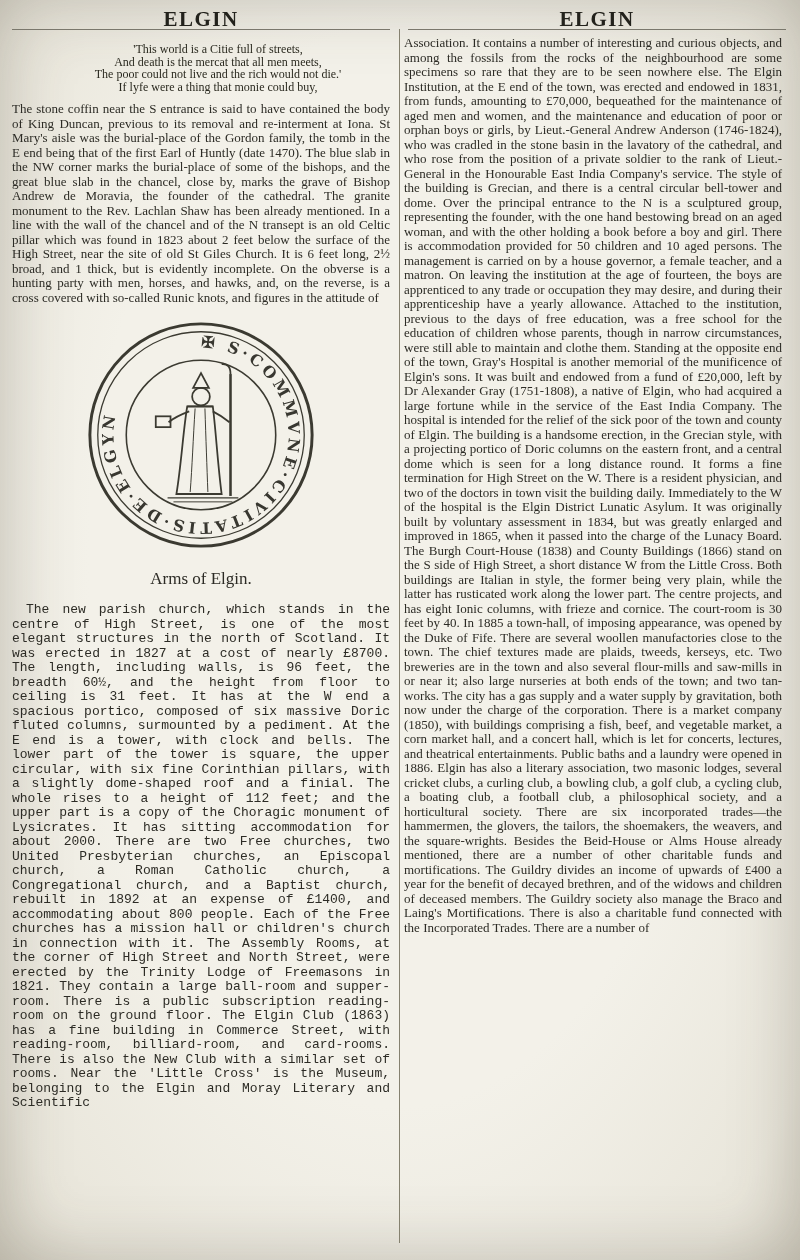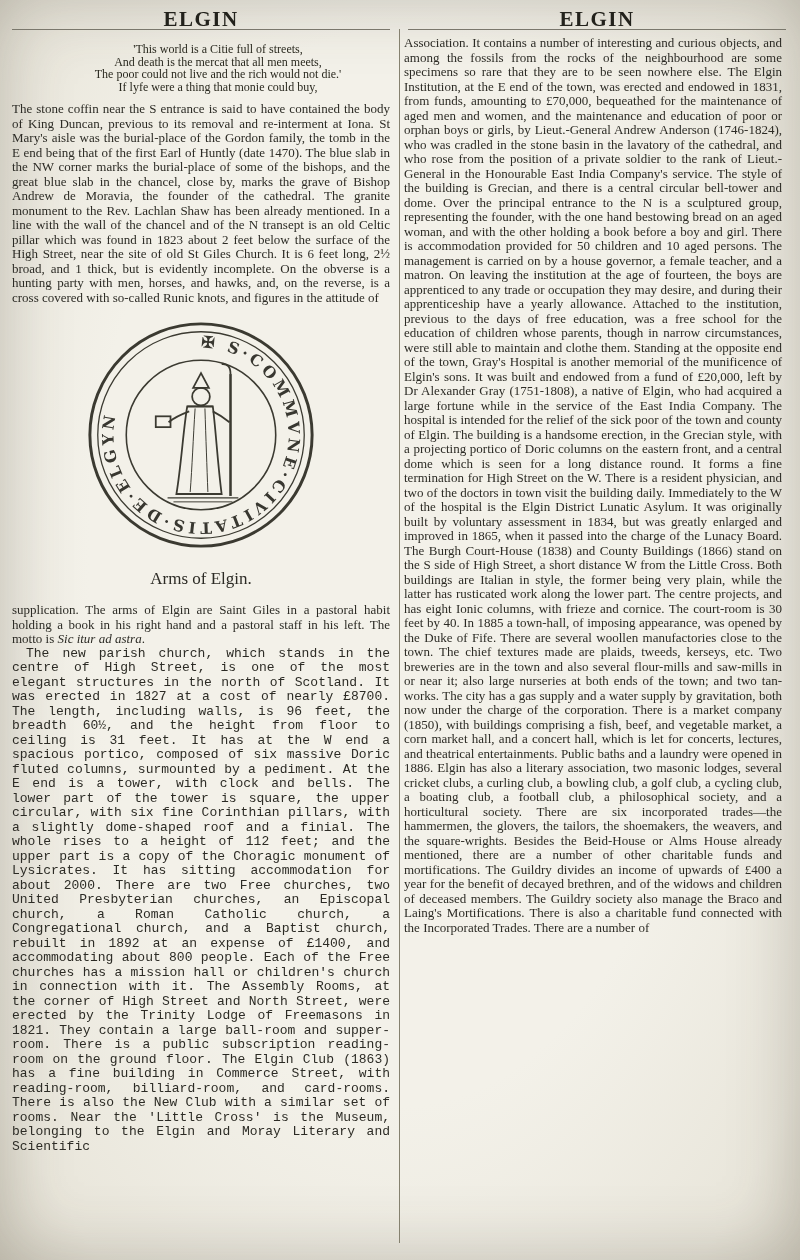--- a/index.html
+++ b/index.html
@@ -105,21 +105,20 @@
 
           <path d="M 12,-24 C 18,-21 24,-17 29,-13"></path>
 
           <line x1="-34" y1="64" x2="38" y2="64" stroke-width="1.4"></line>
           <line x1="-28" y1="68" x2="32" y2="68" stroke-width="1"></line>
         </g>
       </svg>
       <figcaption>Arms of Elgin.</figcaption>
     </figure>
 
-    <p><span>supplication. The arms of Elgin are Saint Giles in a pastoral habit holding a book in his right hand and a pastoral staff in his left. The motto is </span><i>Sic itur ad astra</i><span>.</span></p>
 
     <p class="indent">The new parish church, which stands in the centre of High Street, is one of the most elegant structures in the north of Scotland. It was erected in 1827 at a cost of nearly £8700. The length, including walls, is 96 feet, the breadth 60½, and the height from floor to ceiling is 31 feet. It has at the W end a spacious portico, composed of six massive Doric fluted columns, surmounted by a pediment. At the E end is a tower, with clock and bells. The lower part of the tower is square, the upper circular, with six fine Corinthian pillars, with a slightly dome-shaped roof and a finial. The whole rises to a height of 112 feet; and the upper part is a copy of the Choragic monument of Lysicrates. It has sitting accommodation for about 2000. There are two Free churches, two United Presbyterian churches, an Episcopal church, a Roman Catholic church, a Congregational church, and a Baptist church, rebuilt in 1892 at an expense of £1400, and accommodating about 800 people. Each of the Free churches has a mission hall or children's church in connection with it. The Assembly Rooms, at the corner of High Street and North Street, were erected by the Trinity Lodge of Freemasons in 1821. They contain a large ball-room and supper-room. There is a public subscription reading-room on the ground floor. The Elgin Club (1863) has a fine building in Commerce Street, with reading-room, billiard-room, and card-rooms. There is also the New Club with a similar set of rooms. Near the 'Little Cross' is the Museum, belonging to the Elgin and Moray Literary and Scientific</p>
   </div>
 
   <div class="col col-right">
     <p>Association. It contains a number of interesting and curious objects, and among the fossils from the rocks of the neighbourhood are some specimens so rare that they are to be seen nowhere else. The Elgin Institution, at the E end of the town, was erected and endowed in 1831, from funds, amounting to £70,000, bequeathed for the maintenance of aged men and women, and the maintenance and education of poor or orphan boys or girls, by Lieut.-General Andrew Anderson (1746-1824), who was cradled in the stone basin in the lavatory of the cathedral, and who rose from the position of a private soldier to the rank of Lieut.-General in the Honourable East India Company's service. The style of the building is Grecian, and there is a central circular bell-tower and dome. Over the principal entrance to the N is a sculptured group, representing the founder, with the one hand bestowing bread on an aged woman, and with the other holding a book before a boy and girl. There is accommodation provided for 50 children and 10 aged persons. The management is carried on by a house governor, a female teacher, and a matron. On leaving the institution at the age of fourteen, the boys are apprenticed to any trade or occupation they may desire, and during their apprenticeship have a yearly allowance. Attached to the institution, previous to the days of free education, was a free school for the education of children whose parents, though in narrow circumstances, were still able to maintain and clothe them. Standing at the opposite end of the town, Gray's Hospital is another memorial of the munificence of Elgin's sons. It was built and endowed from a fund of £20,000, left by Dr Alexander Gray (1751-1808), a native of Elgin, who had acquired a large fortune while in the service of the East India Company. The hospital is intended for the relief of the sick poor of the town and county of Elgin. The building is a handsome erection, in the Grecian style, with a projecting portico of Doric columns on the eastern front, and a central dome which is seen for a long distance round. It forms a fine termination for High Street on the W. There is a resident physician, and two of the doctors in town visit the building daily. Immediately to the W of the hospital is the Elgin District Lunatic Asylum. It was originally built by voluntary assessment in 1834, but was greatly enlarged and improved in 1865, when it passed into the charge of the Lunacy Board. The Burgh Court-House (1838) and County Buildings (1866) stand on the S side of High Street, a short distance W from the Little Cross. Both buildings are Italian in style, the former being very plain, while the latter has rusticated work along the lower part. The centre projects, and has eight Ionic columns, with frieze and cornice. The court-room is 30 feet by 40. In 1885 a town-hall, of imposing appearance, was opened by the Duke of Fife. There are several woollen manufactories close to the town. The chief textures made are plaids, tweeds, kerseys, etc. Two breweries are in the town and also several flour-mills and saw-mills in or near it; also large nurseries at both ends of the town; and two tan-works. The city has a gas supply and a water supply by gravitation, both now under the charge of the corporation. There is a market company (1850), with buildings comprising a fish, beef, and vegetable market, a corn market hall, and a concert hall, which is let for concerts, lectures, and theatrical entertainments. Public baths and a laundry were opened in 1886. Elgin has also a literary association, two masonic lodges, several cricket clubs, a curling club, a bowling club, a golf club, a cycling club, a boating club, a football club, a philosophical society, and a horticultural society. There are six incorporated trades—the hammermen, the glovers, the tailors, the shoemakers, the weavers, and the square-wrights. Besides the Beid-House or Alms House already mentioned, there are a number of other charitable funds and mortifications. The Guildry divides an income of upwards of £400 a year for the benefit of decayed brethren, and of the widows and children of deceased members. The Guildry society also manage the Braco and Laing's Mortifications. There is also a charitable fund connected with the Incorporated Trades. There are a number of</p>
   </div>
 
   <div class="page-number">539</div>
 

